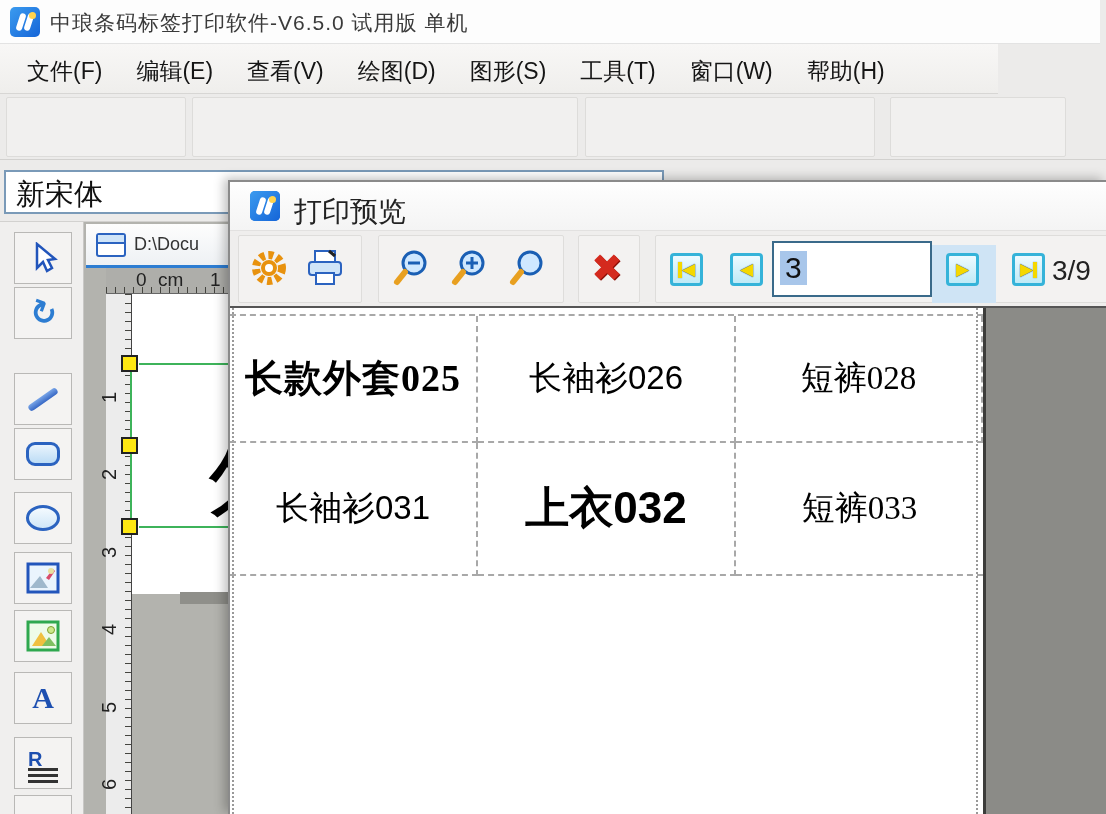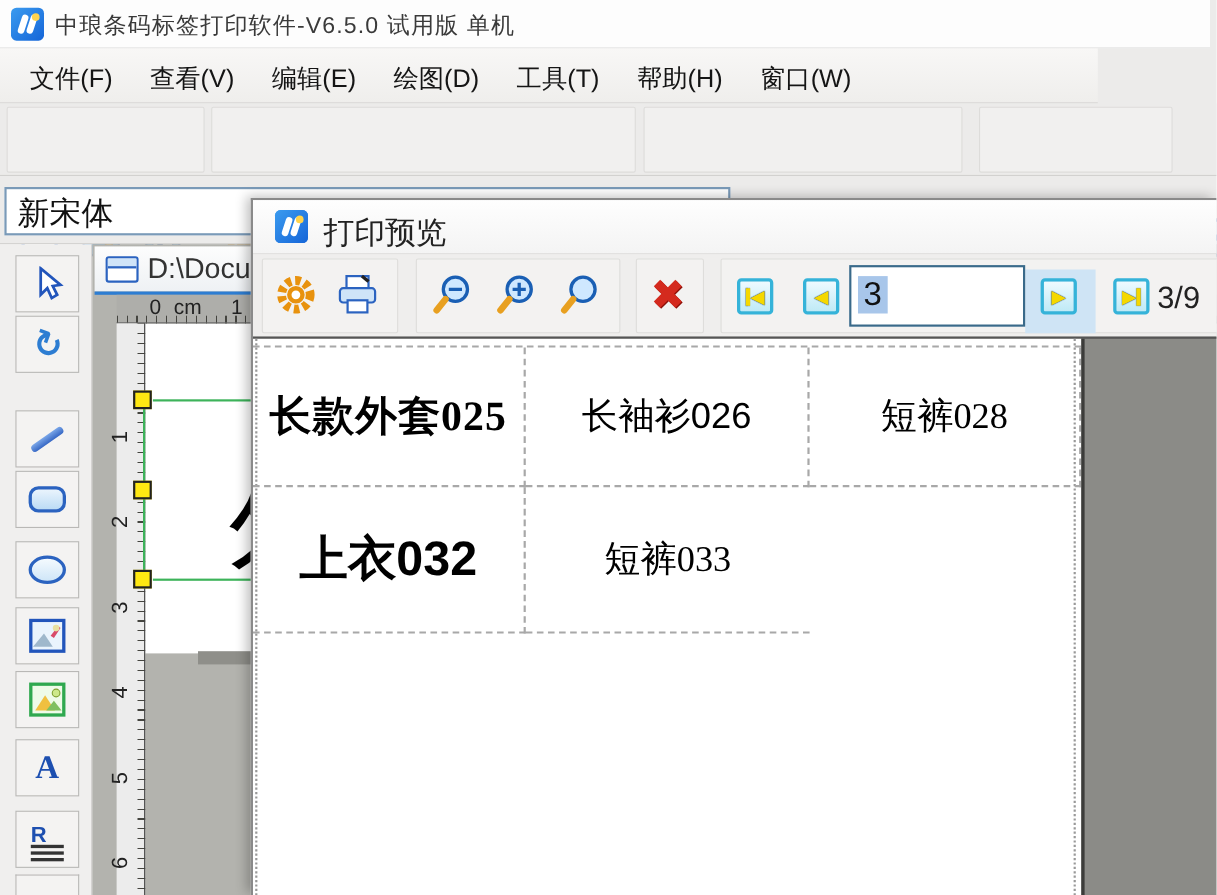--- a/index.html
+++ b/index.html
@@ -47,21 +47,21 @@
   .t-R { font-size:20px; font-weight:bold; color:#1d4fb0; line-height:8px; text-align:left; }
   .t-R .lines { display:block; border-top:3px solid #333; width:30px; margin-top:5px; box-shadow:0 6px 0 #333, 0 12px 0 #333; }
   .t-rotate { font-size:32px; font-weight:bold; color:#2d7dd2; transform:rotate(20deg); }
 
   
   .canvas-area { position:absolute; left:84px; top:222px; width:1022px; height:592px; background:#b3b3ae; overflow:hidden; }
   .doc-tab { position:absolute; left:2px; top:2px; width:160px; height:44px; background:linear-gradient(#fdfdfd,#eef1f4);
              border-bottom:3px solid #2d7dd2; display:flex; align-items:center; }
   .tab-icon { width:30px; height:24px; border:2px solid #2b63c0; border-radius:3px; background:#fff; margin:0 8px 0 10px; position:relative; }
   .tab-icon::before { content:""; position:absolute; left:0; top:0; right:0; height:7px; background:#cfe4f8; border-bottom:2px solid #2b63c0; }
-  .tab-label { font-size:26px; color:#333; white-space:nowrap; }
+  .tab-label { font-size:18px; color:#333; white-space:nowrap; }
   .hruler { position:absolute; left:22px; top:46px; width:1000px; height:26px; background:#aeaeaa; border-bottom:1px solid #666;
             background-image:repeating-linear-gradient(90deg,#44443f 0 1px,transparent 1px 9px); background-size:100% 7px; background-position:0 19px; background-repeat:no-repeat; }
   .hruler span { position:absolute; top:1px; font-size:19px; color:#222; }
   .vruler { position:absolute; left:22px; top:72px; width:26px; height:520px; background:#ececec; border-right:1px solid #444;
             background-image:repeating-linear-gradient(180deg,#44443f 0 1px,transparent 1px 9px); background-size:7px 100%; background-position:19px 0; background-repeat:no-repeat; }
   .vruler span { position:absolute; left:-2px; font-size:20px; color:#222; transform:rotate(-90deg); }
   .page-white { position:absolute; left:48px; top:72px; width:180px; height:300px; background:#fff; }
   .page-shadow { position:absolute; left:96px; top:370px; width:60px; height:12px; background:#8f8f8a; }
   .sel-vline { position:absolute; left:46px; top:142px; width:2px; height:165px; background:#3db35a; }
   .sel-hline { position:absolute; height:2px; background:#3db35a; }
@@ -115,26 +115,27 @@
     <div class="app-icon">
       <div class="bar1"></div>
         <div class="bar2"></div>
         <div class="dot"></div>
     </div>
     <div class="title-text">中琅条码标签打印软件-V6.5.0 试用版 单机</div>
   </div>
 
   <div class="menubar">
     <span class="menu-item">文件(F)</span>
+    <span class="menu-item">编辑(E)</span>
     <span class="menu-item">查看(V)</span>
-    <span class="menu-item">编辑(E)</span>
     <span class="menu-item">绘图(D)</span>
+    <span class="menu-item">图形(S)</span>
     <span class="menu-item">工具(T)</span>
+    <span class="menu-item">窗口(W)</span>
     <span class="menu-item">帮助(H)</span>
-    <span class="menu-item">窗口(W)</span>
   </div>
 
   <div class="toolbar">
     <div class="tb-group" style="left:6px; width:180px;"></div>
     <div class="tb-group" style="left:192px; width:386px;"></div>
     <div class="tb-group" style="left:585px; width:290px;"></div>
     <div class="tb-group" style="left:890px; width:176px;"></div>
     <div class="tbi-selected"></div>
 
     <div class="tbi" style="left:16px;">
@@ -419,20 +420,23 @@
           <div class="cell">
               <span data-style="heavy">长款外套025</span>
             </div>
           <div class="cell">
               <span data-style="light">长袖衫026</span>
             </div>
           <div class="cell">
               <span data-style="fangsong">短裤028</span>
             </div>
           <div class="cell">
+              <span data-style="light">长袖衫031</span>
+            </div>
+          <div class="cell">
               <span data-style="boldlarge">上衣032</span>
             </div>
           <div class="cell last-col">
               <span data-style="fangsong">短裤033</span>
             </div>
         </div>
       </div>
       <div class="page-divider"></div>
     </div>
   </div>

